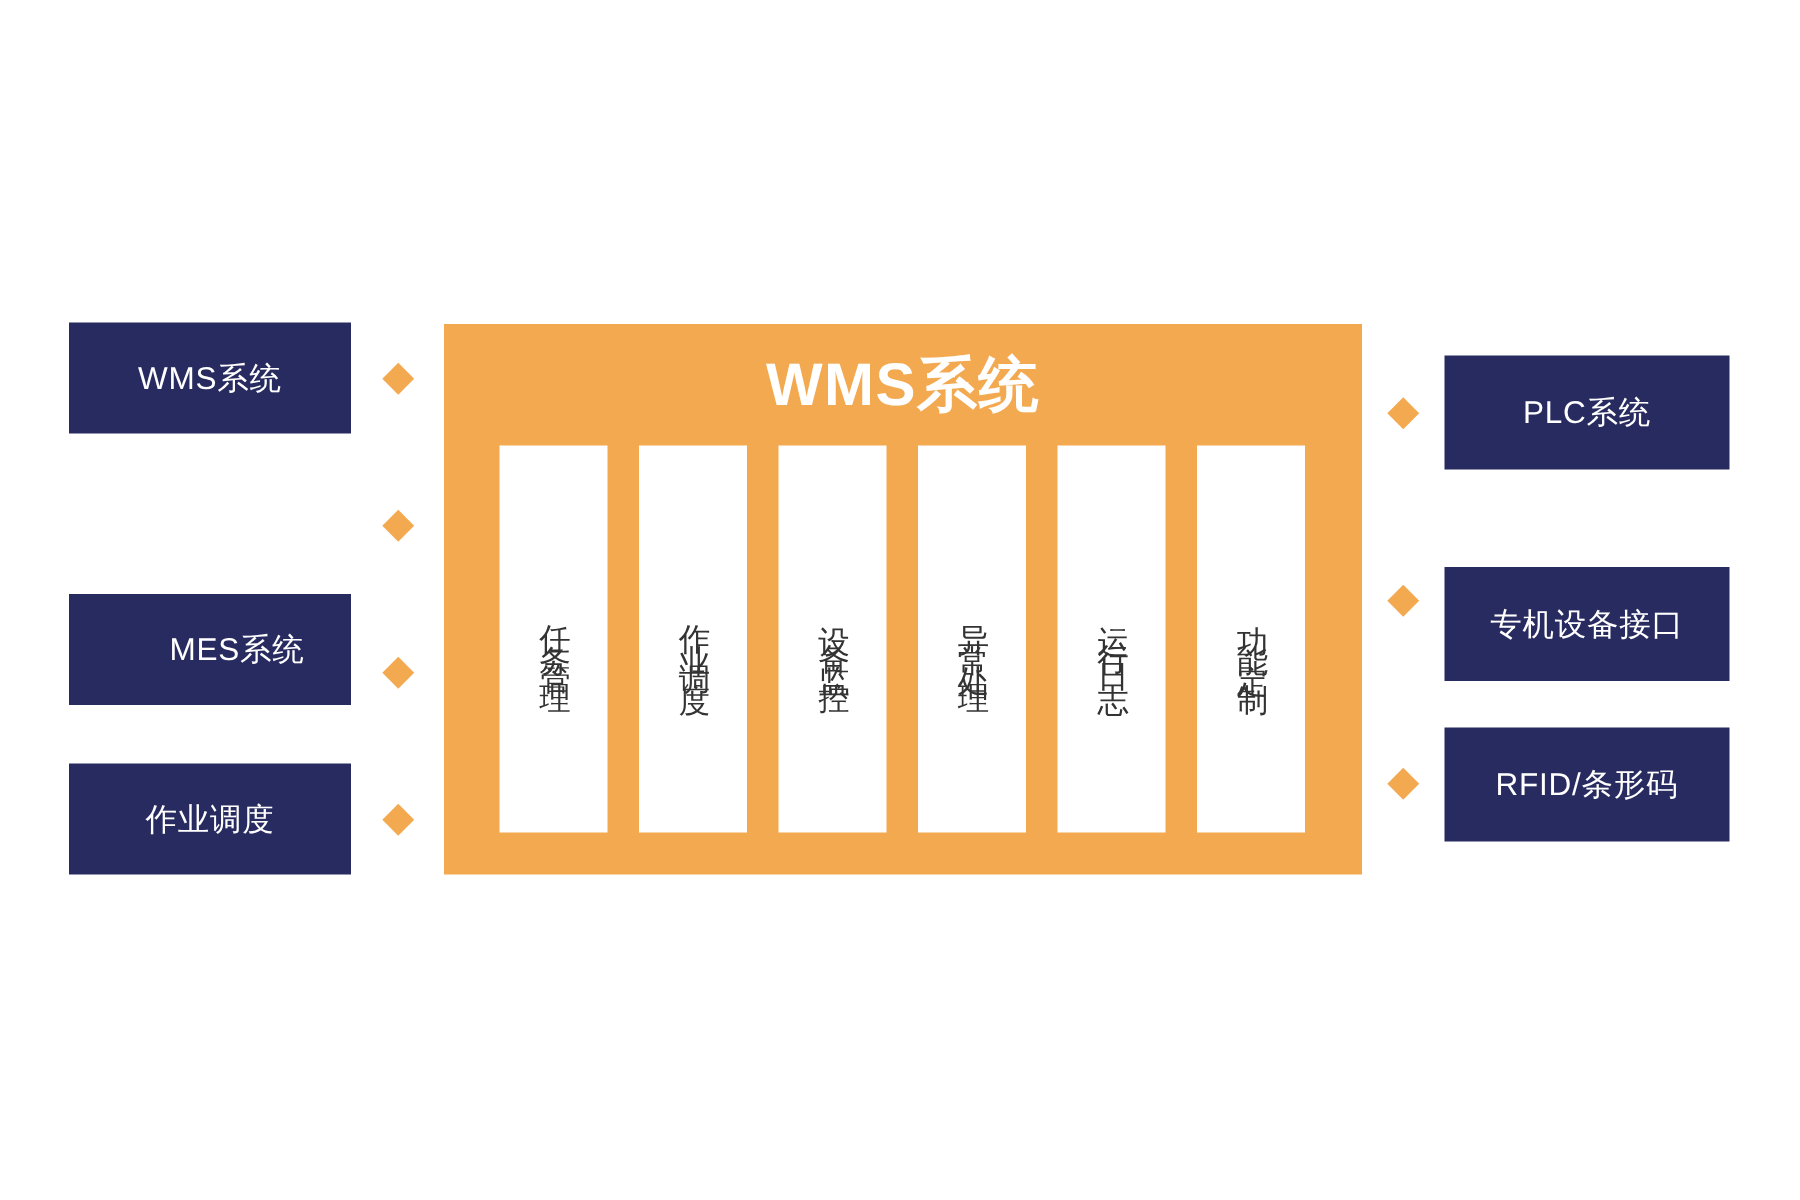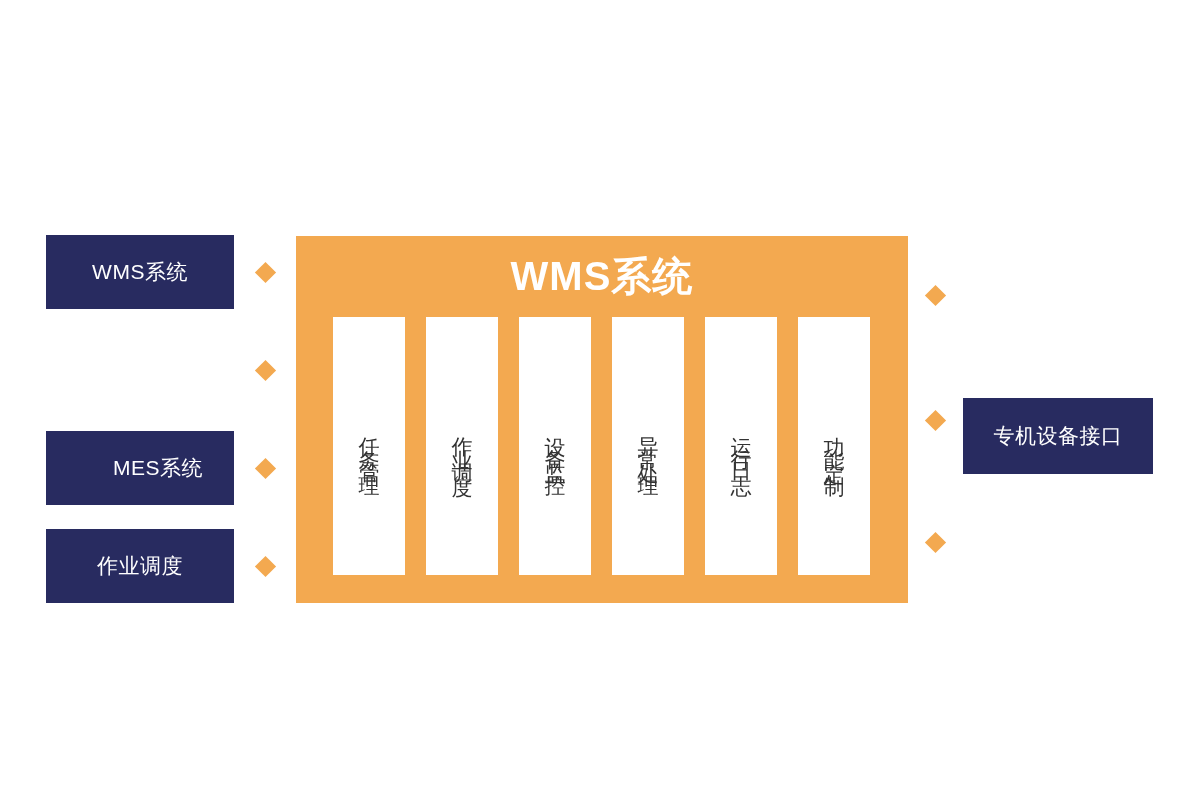--- a/index.html
+++ b/index.html
@@ -12,38 +12,37 @@
   html, body { background: #ffffff; }
   body {
     font-family: "Liberation Sans", "DejaVu Sans", sans-serif;
   }
   .canvas {
     position: relative;
     width: 1200px;
     height: 685px;
     background: var(--white, #ffffff);
     overflow: hidden;
-    margin-top: 20px;
   }
   
   .navy-box {
     position: absolute;
     background: var(--navy, #282B60);
     color: var(--white, #ffffff);
     display: flex;
     align-items: center;
     justify-content: center;
     font-size: 21px;
     letter-spacing: 0.5px;
   }
   .navy-box.left  { left: 46px;  width: 188px; height: 74px; }
   .navy-box.right { left: 963px; width: 190px; height: 76px; }
   .lb-0 { top: 215px; }
   .lb-1 { top: 313px; }
-  .lb-2 { top: 411px; padding-left: 36px; }
+  .lb-2 { top: 396px; padding-left: 36px; }
   .lb-3 { top: 509px; }
   .rb-0 { top: 237px; }
   .rb-1 { top: 378px; justify-content: center; }
   .rb-2 { top: 485px; }
   
   .diamond {
     position: absolute;
     width: 15px;
     height: 15px;
     background: var(--orange, #F3A950);
@@ -145,17 +144,23 @@
       <div class="feature-column">
         <span class="v-text">功能定制</span>
       </div>
     </div>
   </div>
 
   <div class="diamond dr-0"></div>
   <div class="diamond dr-1"></div>
   <div class="diamond dr-2"></div>
 
+  <div class="navy-box right rb-0">
+    <span>PLC系统</span>
+  </div>
   <div class="navy-box right rb-1">
     <span>专机设备接口</span>
+  </div>
+  <div class="navy-box right rb-2">
+    <span>RFID/条形码</span>
   </div>
 
 </div>
 
 </body></html>

